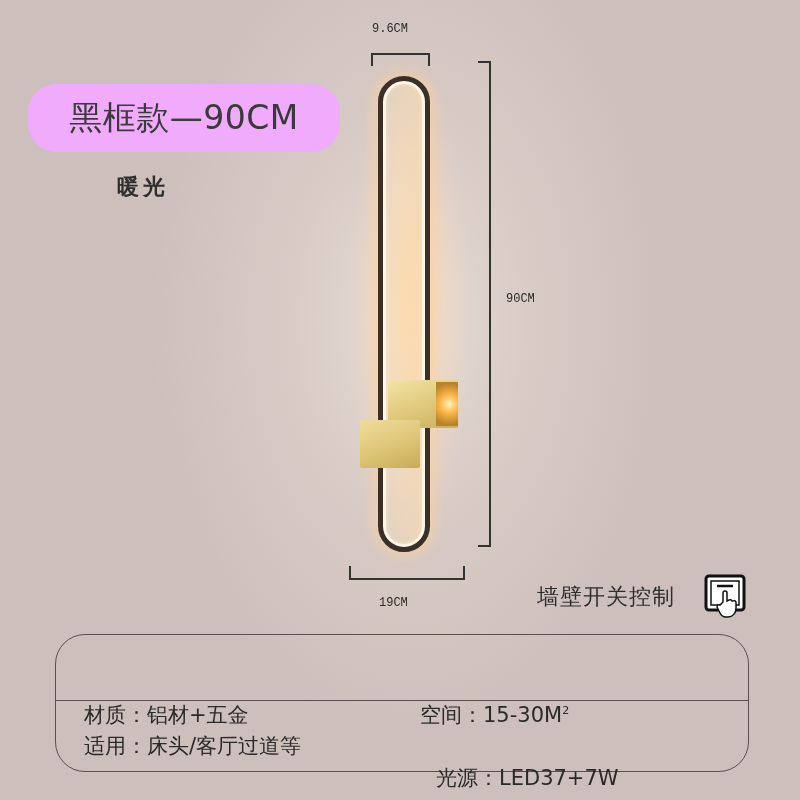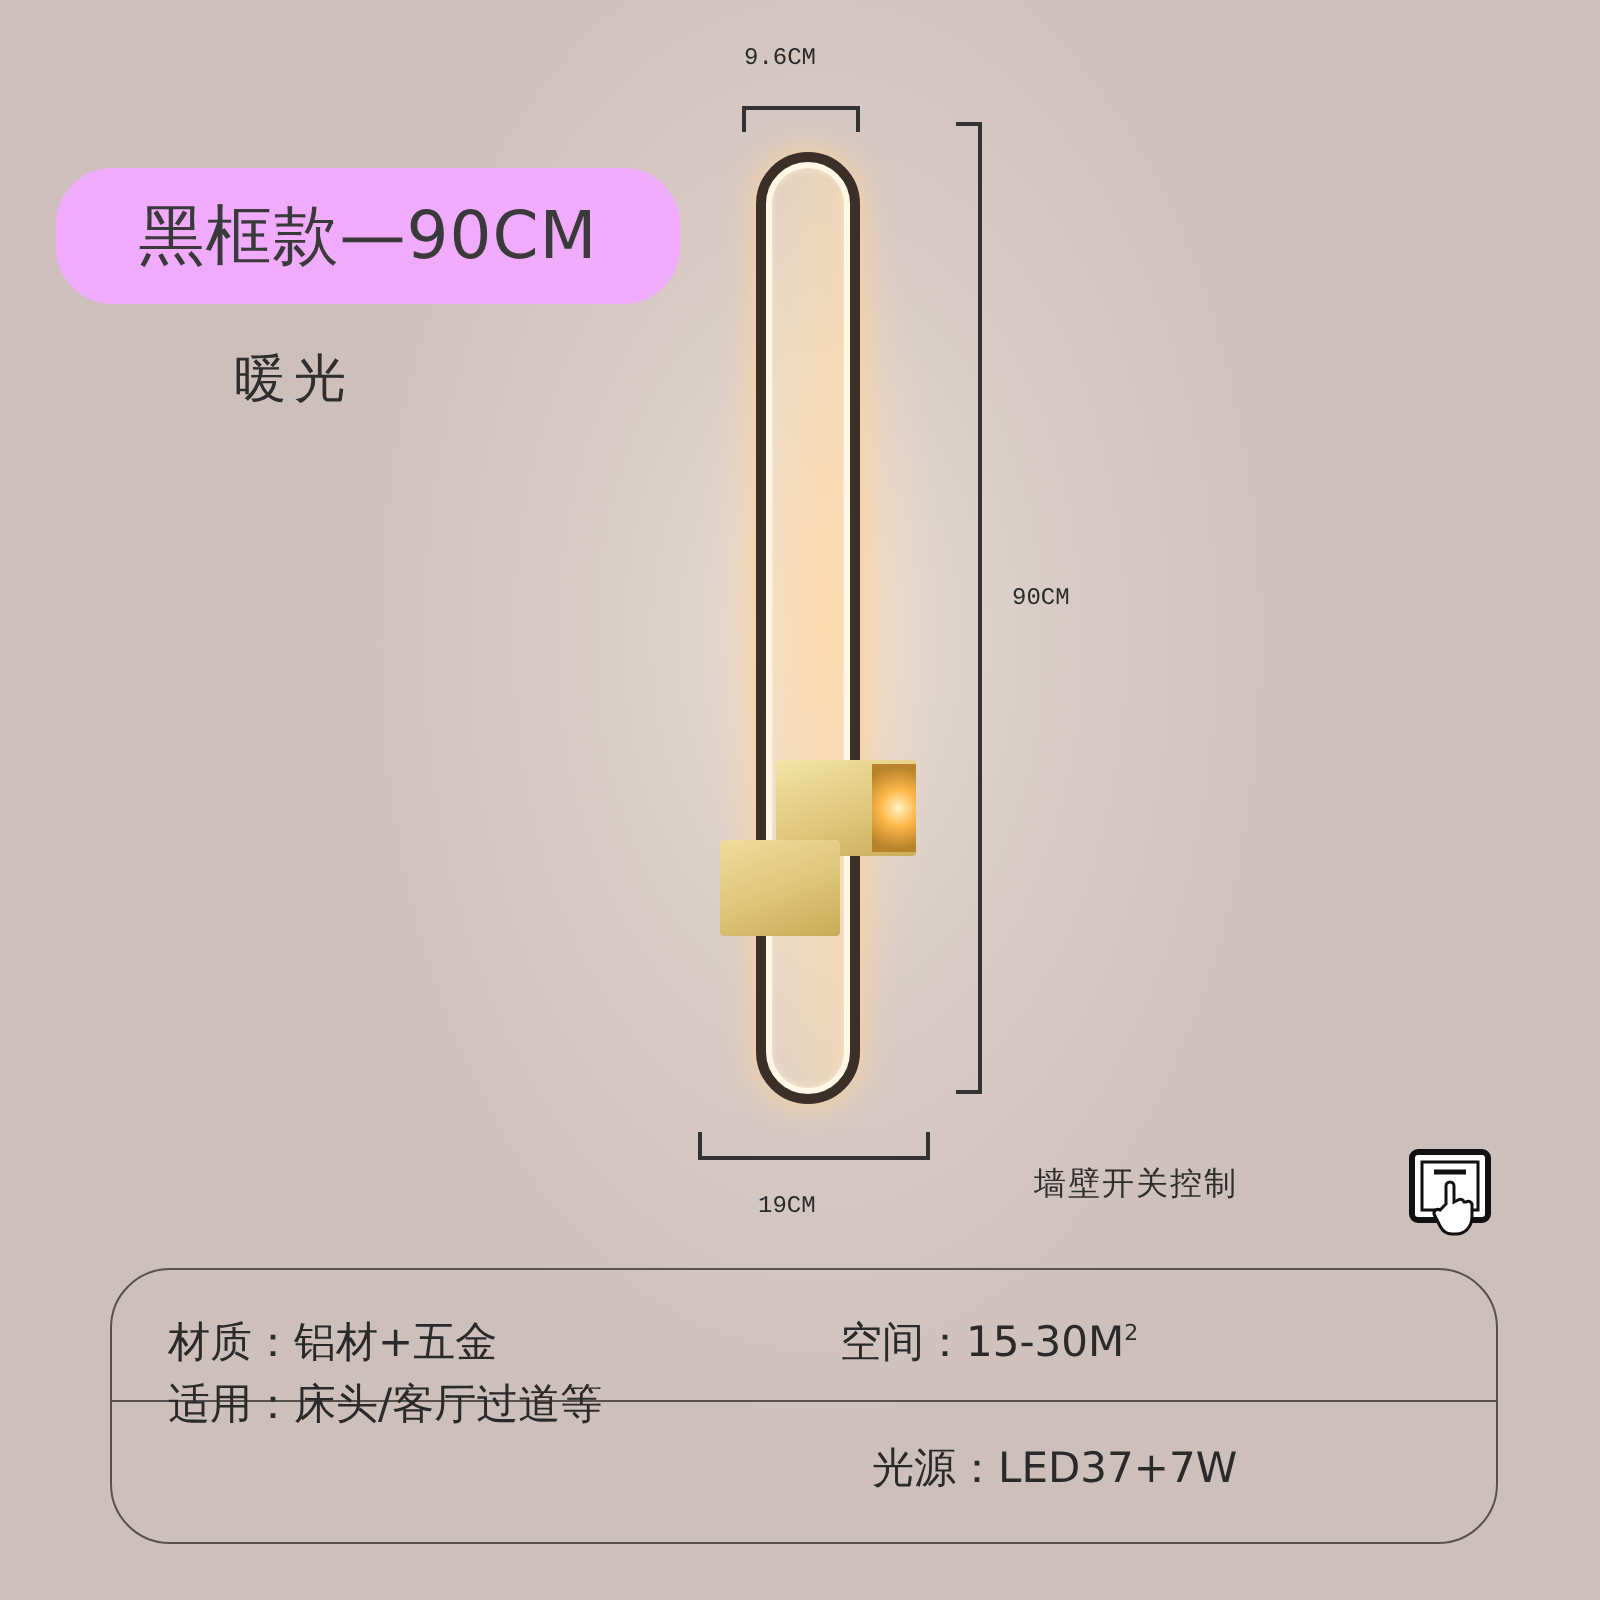--- a/index.html
+++ b/index.html
@@ -11,21 +11,21 @@
       background: radial-gradient(ellipse 260px 420px at 410px 320px, #e7dcd6 0%, #d9ccc7 45%, #cdbfbb 100%);
     }
     .title-pill {
       position: absolute; left: 28px; top: 84px; width: 312px; height: 68px;
       background: #f0abfc; border-radius: 28px;
       display: flex; align-items: center; justify-content: center;
       font-size: 33px; color: #3a3a3a; letter-spacing: 0.5px;
     }
     .subtitle {
       position: absolute; left: 117px; top: 172px;
-      font-size: 26px; color: #2e2e2e; font-weight: normal; letter-spacing: 4px;
+      font-size: 22px; color: #2e2e2e; font-weight: bold; letter-spacing: 4px;
     }
     .dim-label { position: absolute; font-size: 12px; color: #2a2a2a; font-family: Liberation Mono, monospace; }
     .bracket-top {
       position: absolute; left: 371px; top: 53px; width: 59px; height: 13px;
       border-top: 2px solid #333; border-left: 2px solid #333; border-right: 2px solid #333;
     }
     .bracket-right {
       position: absolute; left: 478px; top: 61px; width: 13px; height: 486px;
       border-top: 2px solid #333; border-bottom: 2px solid #333; border-right: 2px solid #333;
     }
@@ -55,32 +55,32 @@
     .block-upper-light {
       position: absolute; left: 436px; top: 382px; width: 22px; height: 44px;
       background: radial-gradient(circle at 60% 50%, #fff3c4 0%, #ffb84a 35%, #b8832a 80%);
     }
     .block-lower {
       position: absolute; left: 360px; top: 420px; width: 60px; height: 48px;
       background: linear-gradient(160deg, #f0dd9c 0%, #dbc273 60%, #c7ab58 100%);
       border-radius: 2px;
     }
     .switch-label {
-      position: absolute; left: 517px; top: 582px; font-size: 16px; color: #2e2e2e; letter-spacing: 1px;
+      position: absolute; left: 537px; top: 582px; font-size: 22px; color: #2e2e2e; letter-spacing: 1px;
     }
     .switch-icon { position: absolute; left: 704px; top: 574px; width: 44px; height: 48px; }
     .spec-box {
       position: absolute; left: 55px; top: 634px; width: 694px; height: 138px;
       border: 1.5px solid #5a5050; border-radius: 30px;
     }
     .spec-divider {
       position: absolute; left: 55px; top: 700px; width: 694px; height: 0;
       border-top: 1.5px solid #5a5050;
     }
-    .spec-item { position: absolute; font-size: 21px; color: #2a2a2a; white-space: nowrap; }
+    .spec-item { position: absolute; font-size: 21px; color: #2a2a2a; white-space: nowrap; margin-top: 44px; }
     .spec-item sup { font-size: 11px; }
   </style>
 </head>
 <body>
 
 <div class="title-pill">
   <span>黑框款—90CM</span>
 </div>
 <div class="subtitle">暖光</div>
 

